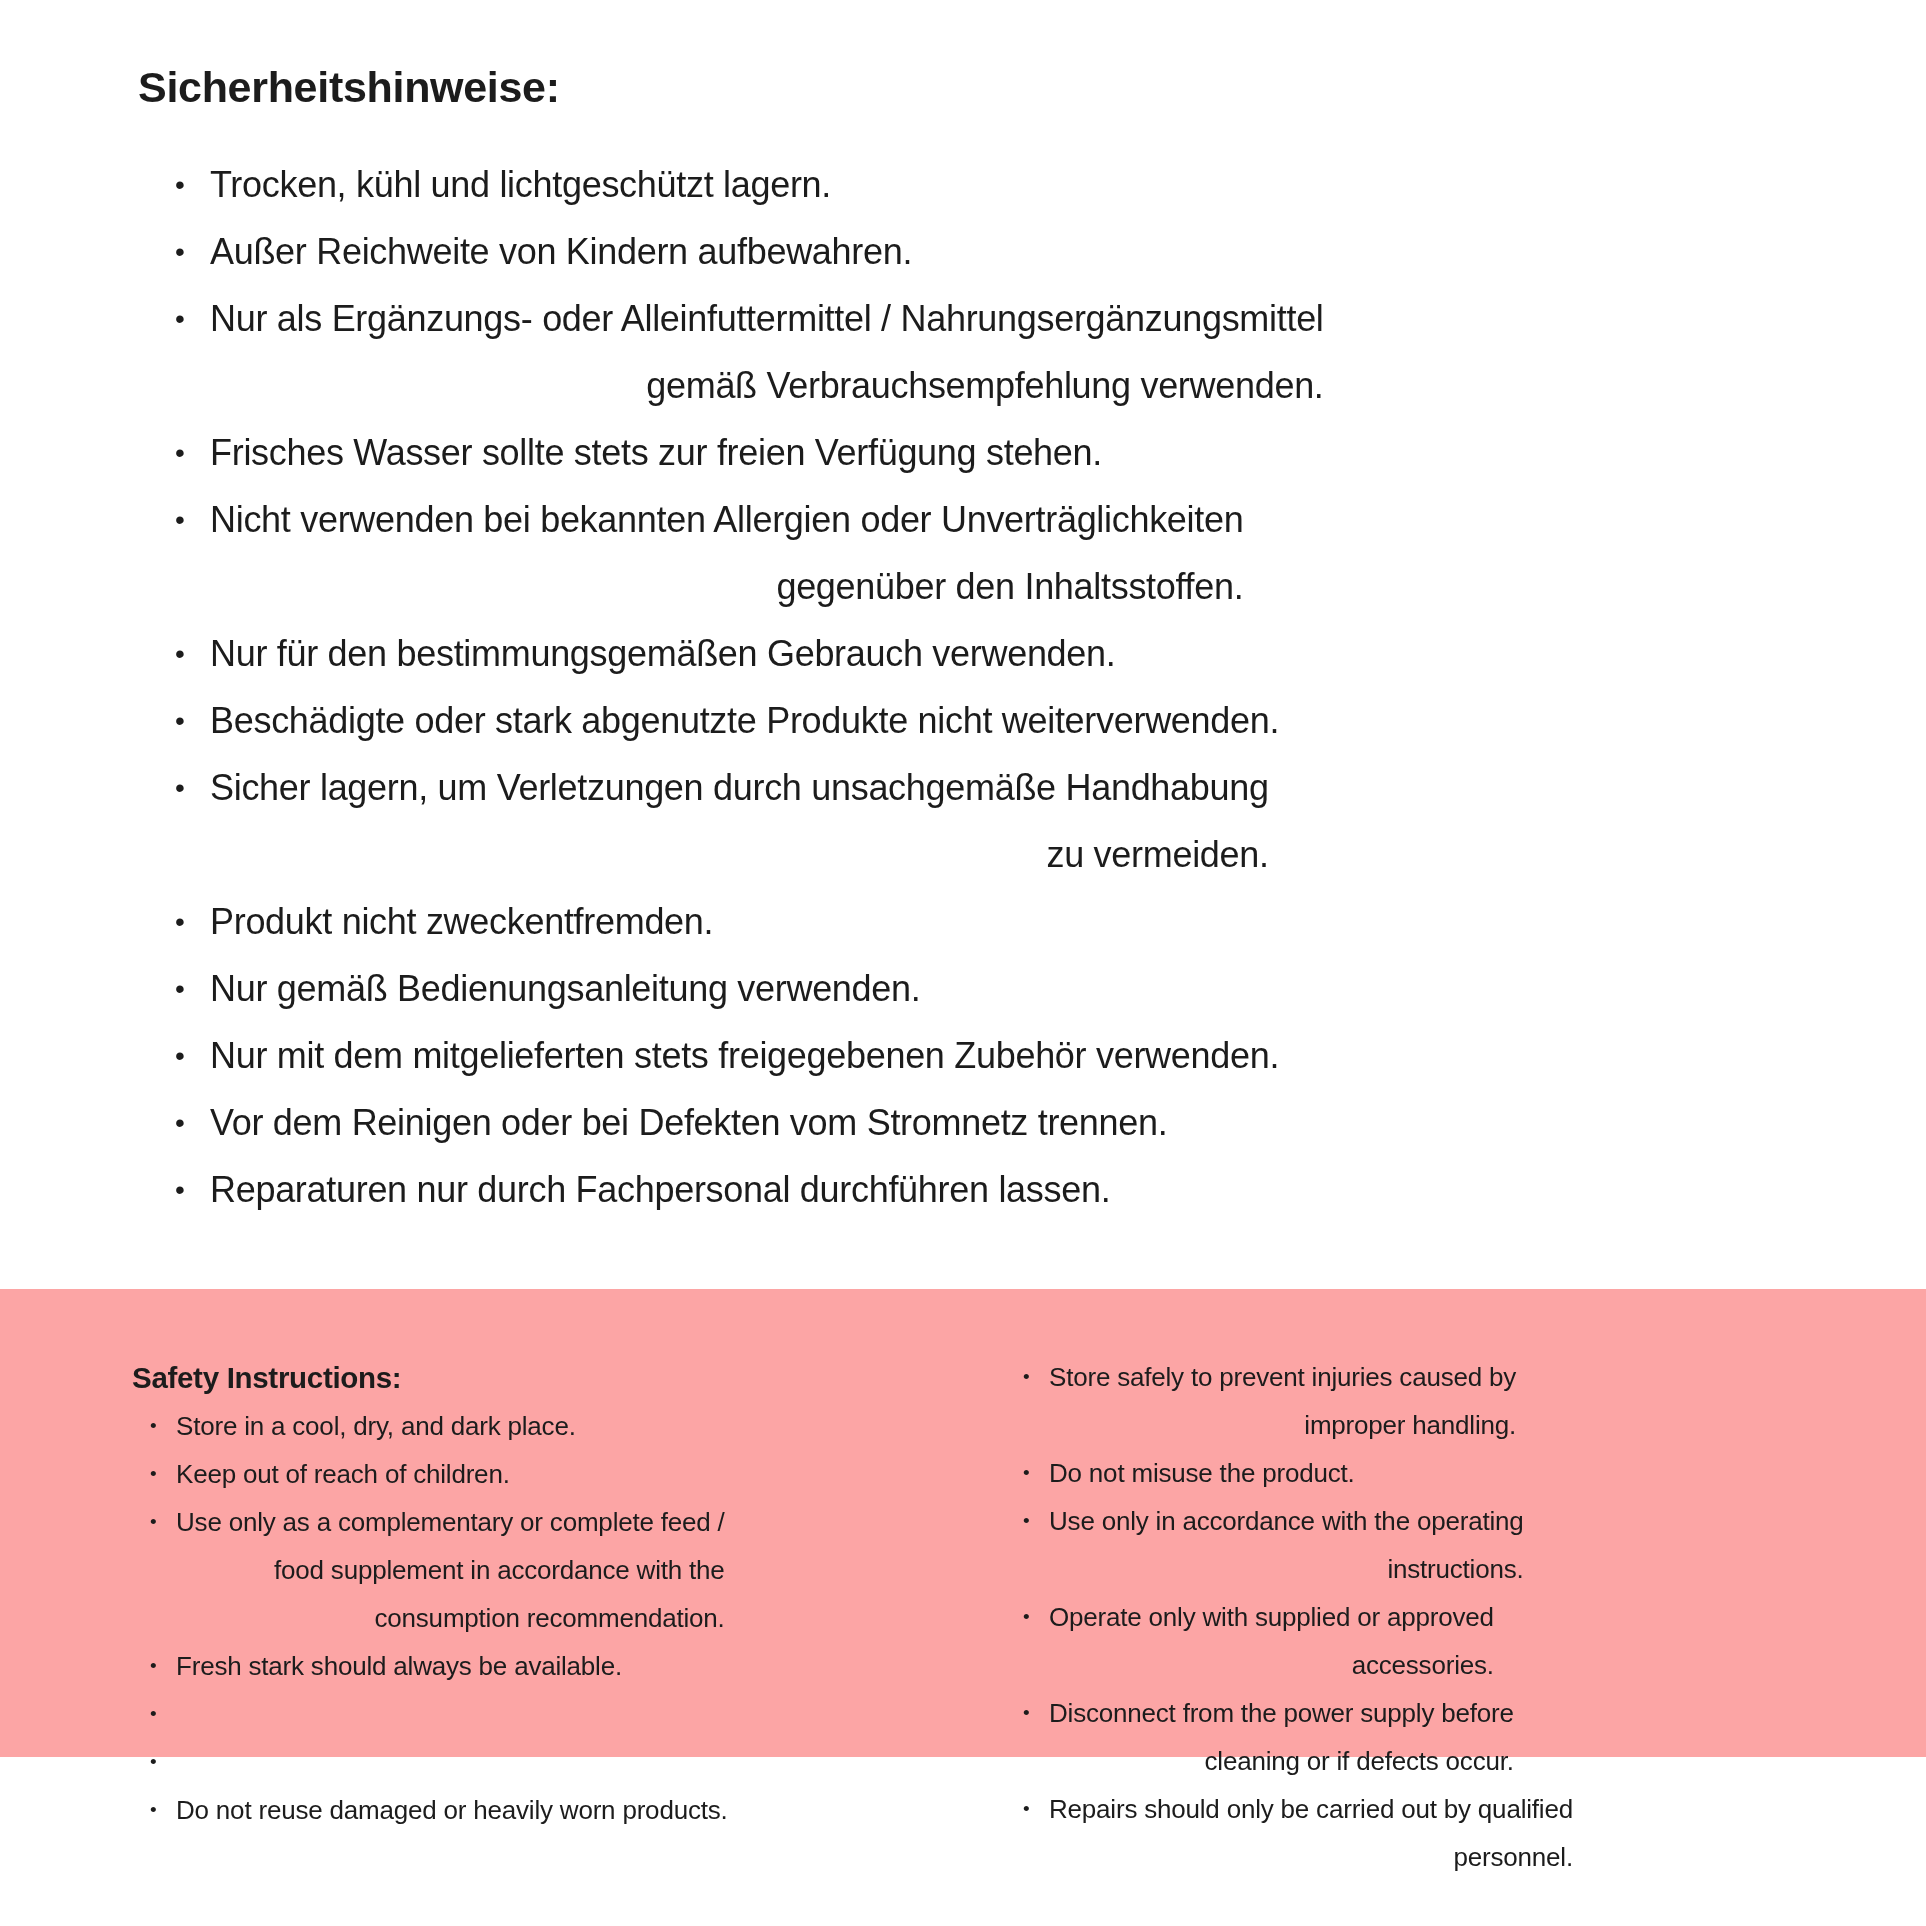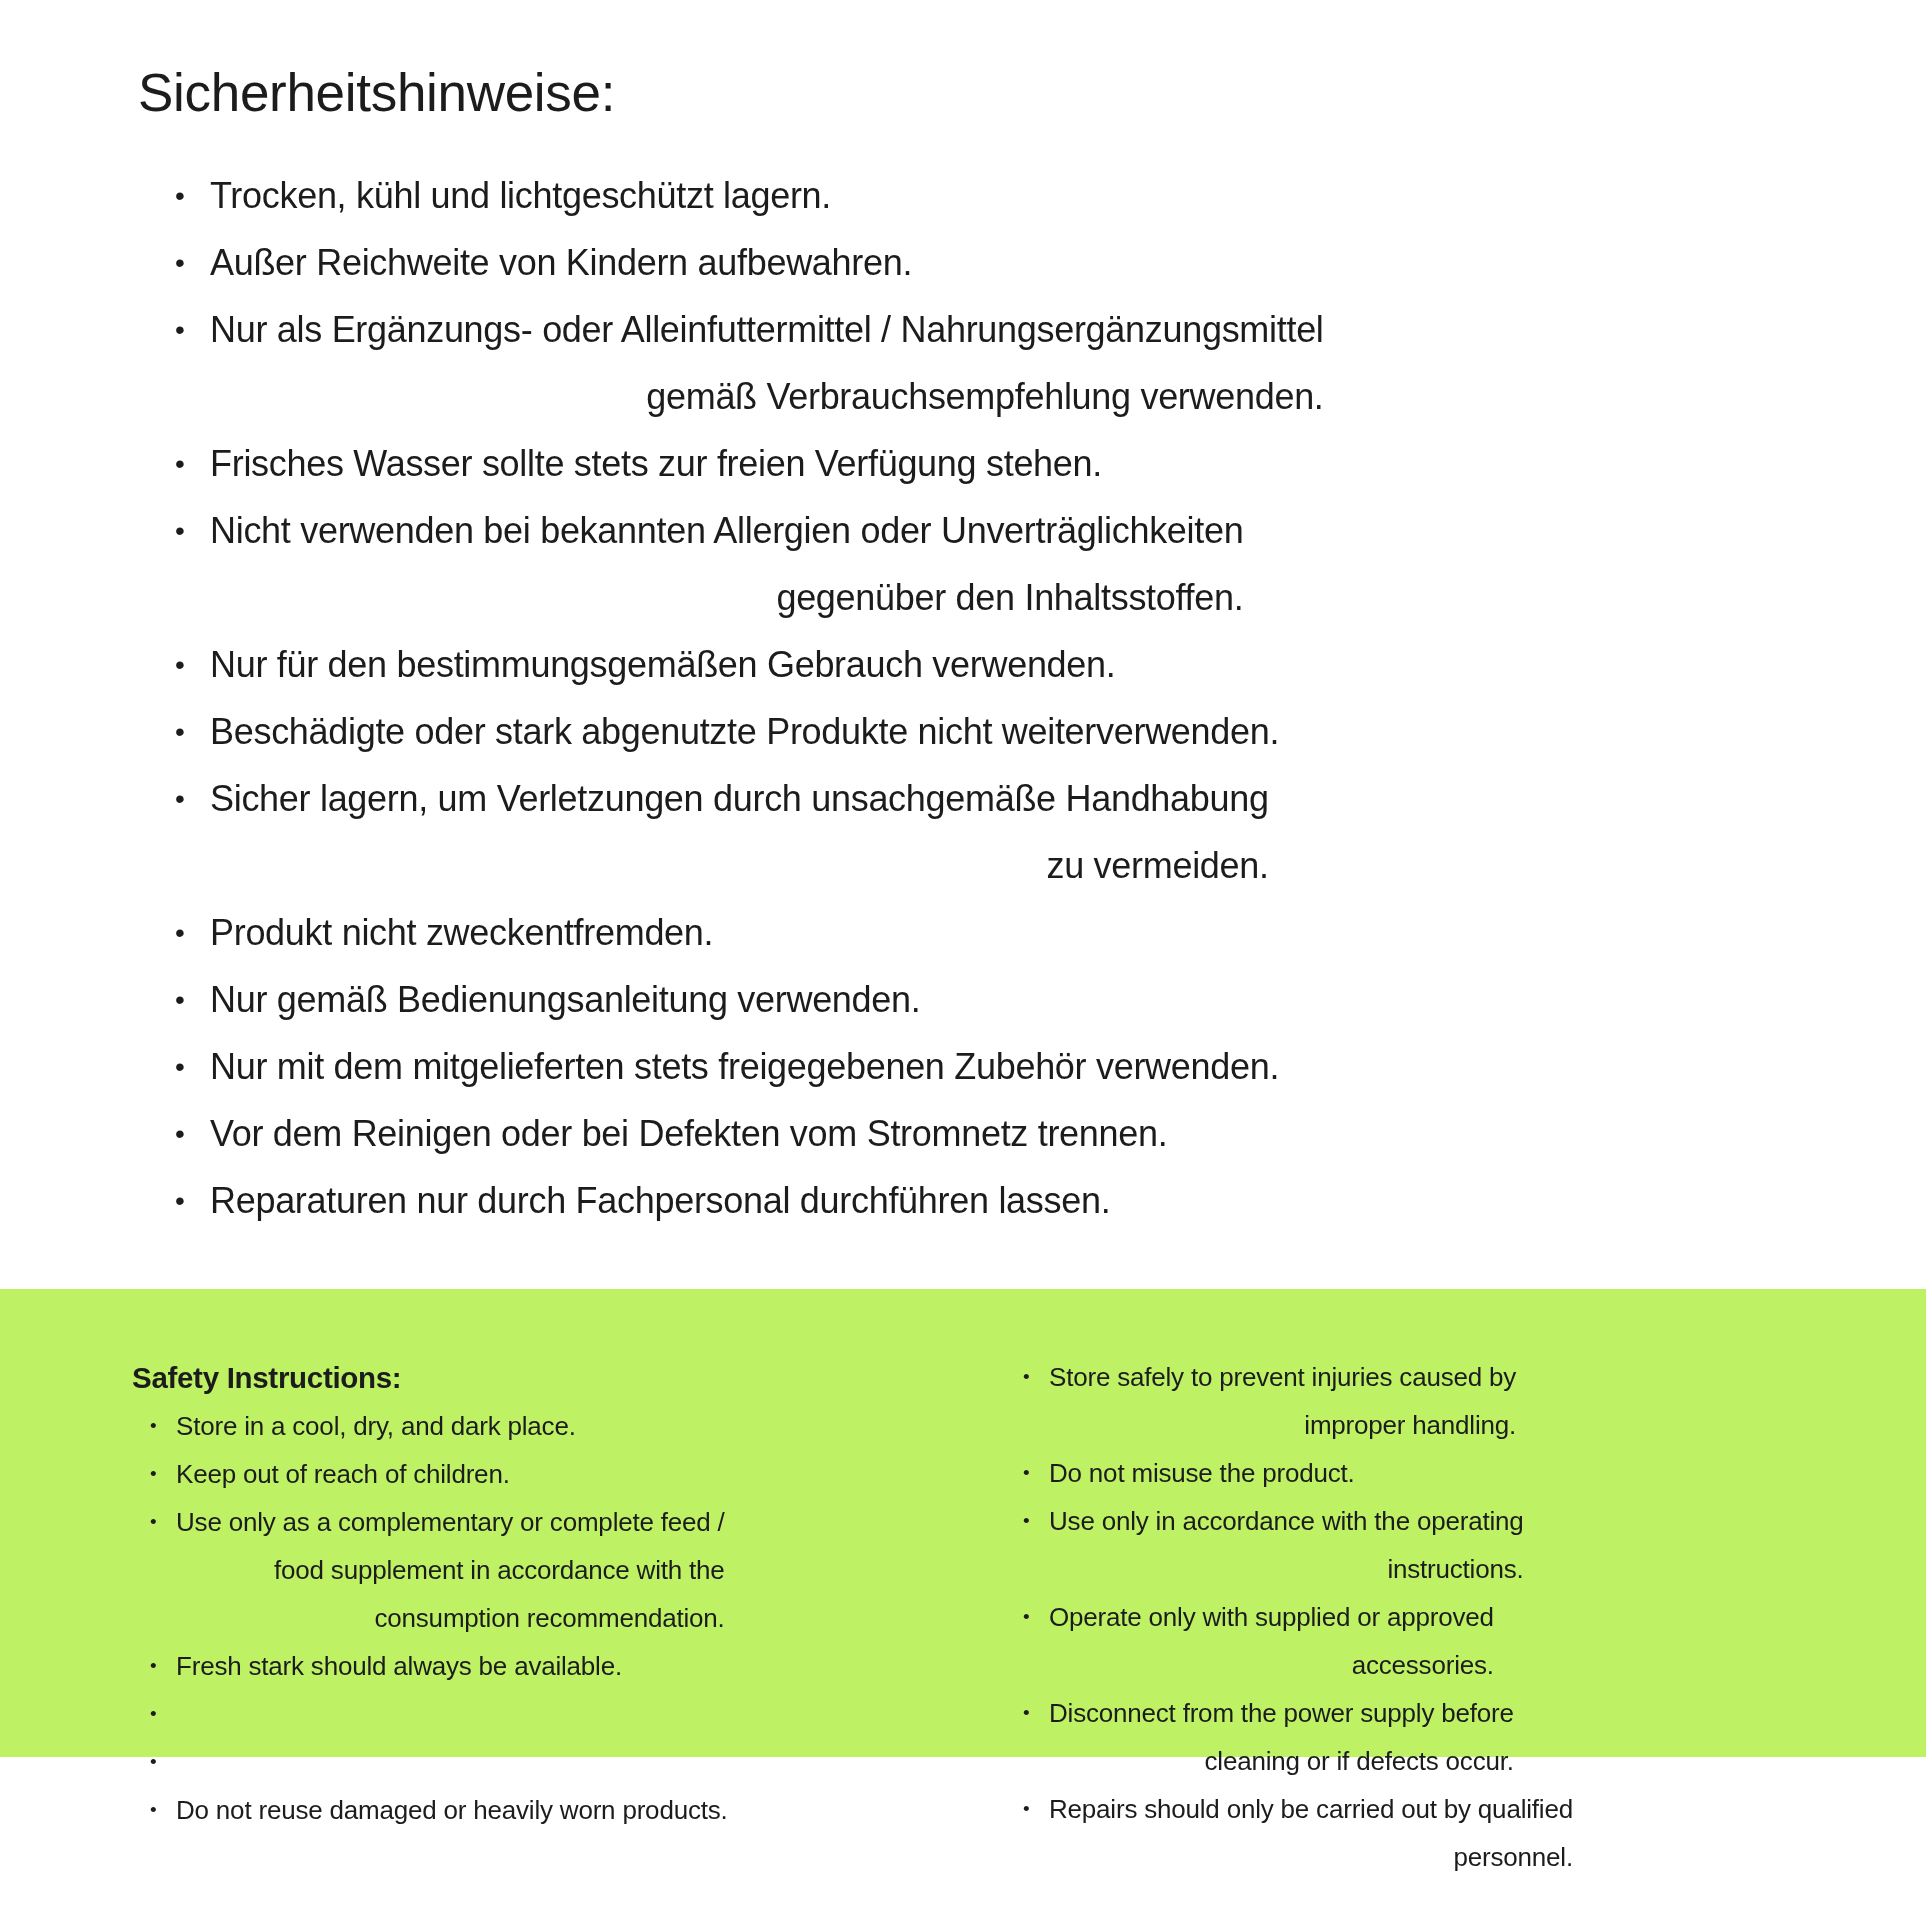--- a/index.html
+++ b/index.html
@@ -20,22 +20,22 @@
   .white-section {
     position: absolute;
     top: 0; left: 0;
     width: 1926px;
     height: 1289px;
     box-sizing: border-box;
     background: #ffffff;
     padding: 64px 64px 0 138px;
   }
   .de-title {
-    font-size: 53px;
-    font-weight: 400;
+    font-size: 43px;
+    font-weight: 700;
     line-height: 1.1;
     margin: 0 0 40px 0;
     letter-spacing: -0.3px;
   }
   ul.bullet-list {
     list-style: none;
     margin: 0;
     padding: 0;
   }
   .white-section ul.bullet-list {
@@ -59,21 +59,21 @@
     text-align: right;
   }
 
   
   .gray-section {
     position: absolute;
     top: 1289px; left: 0;
     width: 1926px;
     height: 468px;
     box-sizing: border-box;
-    background: #bef264;
+    background: #fca5a5;
     padding: 64px 39px 16px 132px;
     display: flex;
   }
   .col-left {
     flex: 0 0 891px;
     box-sizing: border-box;
   }
   .col-right {
     flex: 1;
   }

